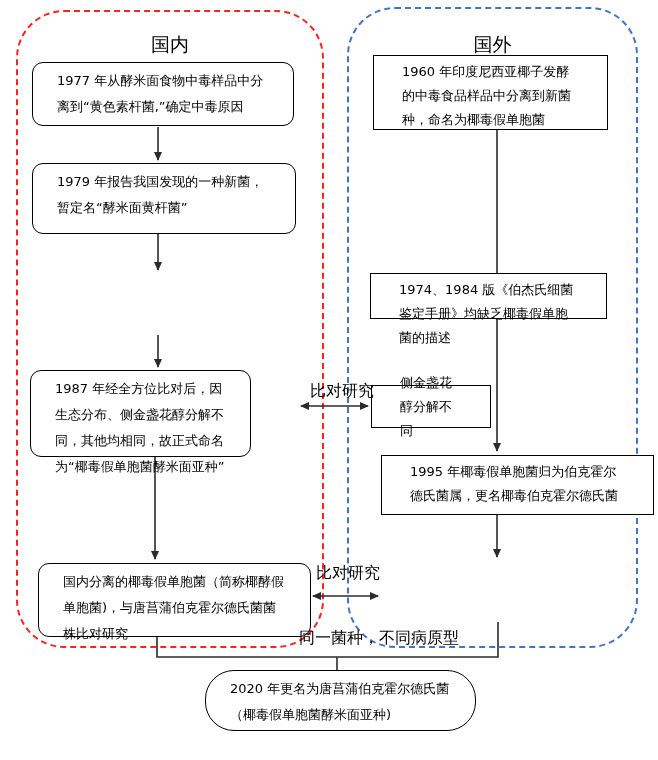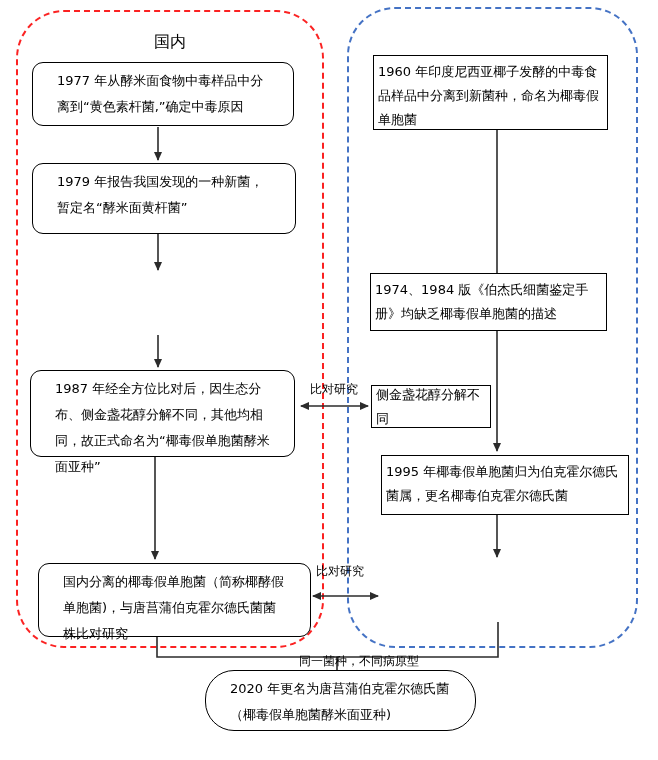--- a/index.html
+++ b/index.html
@@ -7,45 +7,46 @@
     position:relative; width:658px; height:760px; background:#ffffff;
     font-family:"DejaVu Sans", sans-serif; color:#000;
   }
   .frame {
     position:absolute; border:2px dashed; border-radius:48px;
     box-sizing:border-box; z-index:0;
   }
   .frame.red  { border-color:#fb2222; }
   .frame.blue { border-color:#4472c4; }
   .group-title {
-    position:absolute; z-index:2; font-size:16px; text-align:center;
+    position:absolute; z-index:2; font-size:19px; text-align:center;
   }
   svg.connectors { position:absolute; left:0; top:0; z-index:1; }
   .box {
     position:absolute; z-index:2; background:#ffffff;
     border:1px solid #000; box-sizing:border-box;
     font-size:13px; line-height:26px; padding:5px 24px;
   }
   .box.rounded { border-radius:11px; }
-  .box.rt { line-height:24px; padding:4px 4px; }
+  .box.rt { line-height:24px; padding:4px 28px; }
   .box.single { display:flex; align-items:center; }
   .flow-label {
-    position:absolute; z-index:3; font-size:12px; white-space:nowrap;
+    position:absolute; z-index:3; font-size:16px; white-space:nowrap;
     background:transparent;
   }
 </style>
 </head>
 <body>
 
 <div id="canvas">
 
   <div class="frame red" style="left:16px; top:10px; width:308px; height:638px;"></div>
   <div class="frame blue" style="left:347px; top:7px; width:291px; height:641px;"></div>
 
   <div class="group-title" style="left:16px; top:32px; width:308px;">国内</div>
+  <div class="group-title" style="left:347px; top:32px; width:291px;">国外</div>
 
   <svg class="connectors" width="658" height="760" viewBox="0 0 658 760">
     <defs>
       <marker id="ahR" markerWidth="9" markerHeight="8" refX="8" refY="4" orient="auto" markerUnits="userSpaceOnUse">
         <path d="M0,0 L9,4 L0,8 Z" fill="#2b2b2b"></path>
       </marker>
       <marker id="ahL" markerWidth="9" markerHeight="8" refX="1" refY="4" orient="auto" markerUnits="userSpaceOnUse">
         <path d="M9,0 L0,4 L9,8 Z" fill="#2b2b2b"></path>
       </marker>
     </defs>
@@ -58,27 +59,27 @@
       <path d="M497,515 L497,557" marker-end="url(#ahR)"></path>
       <path d="M301,406 L368,406" marker-start="url(#ahL)" marker-end="url(#ahR)"></path>
       <path d="M313,596 L378,596" marker-start="url(#ahL)" marker-end="url(#ahR)"></path>
       <path d="M157,625 L157,657 L498,657 L498,622"></path>
       <path d="M337,657 L337,690" marker-end="url(#ahR)"></path>
     </g>
   </svg>
 
   <div class="box rounded" style="left:32px; top:62px; width:262px; height:64px;">1977 年从酵米面食物中毒样品中分离到“黄色素杆菌,”确定中毒原因</div>
   <div class="box rounded" style="left:32px; top:163px; width:264px; height:71px;">1979 年报告我国发现的一种新菌，暂定名“酵米面黄杆菌”</div>
-  <div class="box rounded" style="left:30px; top:370px; width:265px; height:87px;">1987 年经全方位比对后，因生态分布、侧金盏花醇分解不同，其他均相同，故正式命名为“椰毒假单胞菌酵米面亚种”</div>
+  <div class="box rounded" style="left:30px; top:370px; width:221px; height:87px;">1987 年经全方位比对后，因生态分布、侧金盏花醇分解不同，其他均相同，故正式命名为“椰毒假单胞菌酵米面亚种”</div>
   <div class="box rounded" style="left:38px; top:563px; width:273px; height:74px;">国内分离的椰毒假单胞菌（简称椰酵假单胞菌)，与唐菖蒲伯克霍尔德氏菌菌株比对研究</div>
 
   <div class="box rt" style="left:373px; top:55px; width:235px; height:75px;">1960 年印度尼西亚椰子发酵的中毒食品样品中分离到新菌种，命名为椰毒假单胞菌</div>
-  <div class="box rt" style="left:370px; top:273px; width:237px; height:58px;">1974、1984 版《伯杰氏细菌鉴定手册》均缺乏椰毒假单胞菌的描述</div>
+  <div class="box rt" style="left:370px; top:273px; width:237px; height:46px;">1974、1984 版《伯杰氏细菌鉴定手册》均缺乏椰毒假单胞菌的描述</div>
   <div class="box rt single" style="left:371px; top:385px; width:120px; height:43px;">侧金盏花醇分解不同</div>
-  <div class="box rt" style="left:381px; top:455px; width:248px; height:60px;">1995 年椰毒假单胞菌归为伯克霍尔德氏菌属，更名椰毒伯克霍尔德氏菌</div>
+  <div class="box rt" style="left:381px; top:455px; width:273px; height:60px;">1995 年椰毒假单胞菌归为伯克霍尔德氏菌属，更名椰毒伯克霍尔德氏菌</div>
 
   <div class="box rounded" style="left:205px; top:670px; width:271px; height:61px;border-radius:29px;">2020 年更名为唐菖蒲伯克霍尔德氏菌（椰毒假单胞菌酵米面亚种)</div>
 
   <div class="flow-label" style="left:310px; top:381px;">比对研究</div>
   <div class="flow-label" style="left:316px; top:563px;">比对研究</div>
-  <div class="flow-label" style="left:299px; top:653px;">同一菌种，不同病原型</div>
+  <div class="flow-label" style="left:299px; top:628px;">同一菌种，不同病原型</div>
 
 </div>
 
 </body></html>

